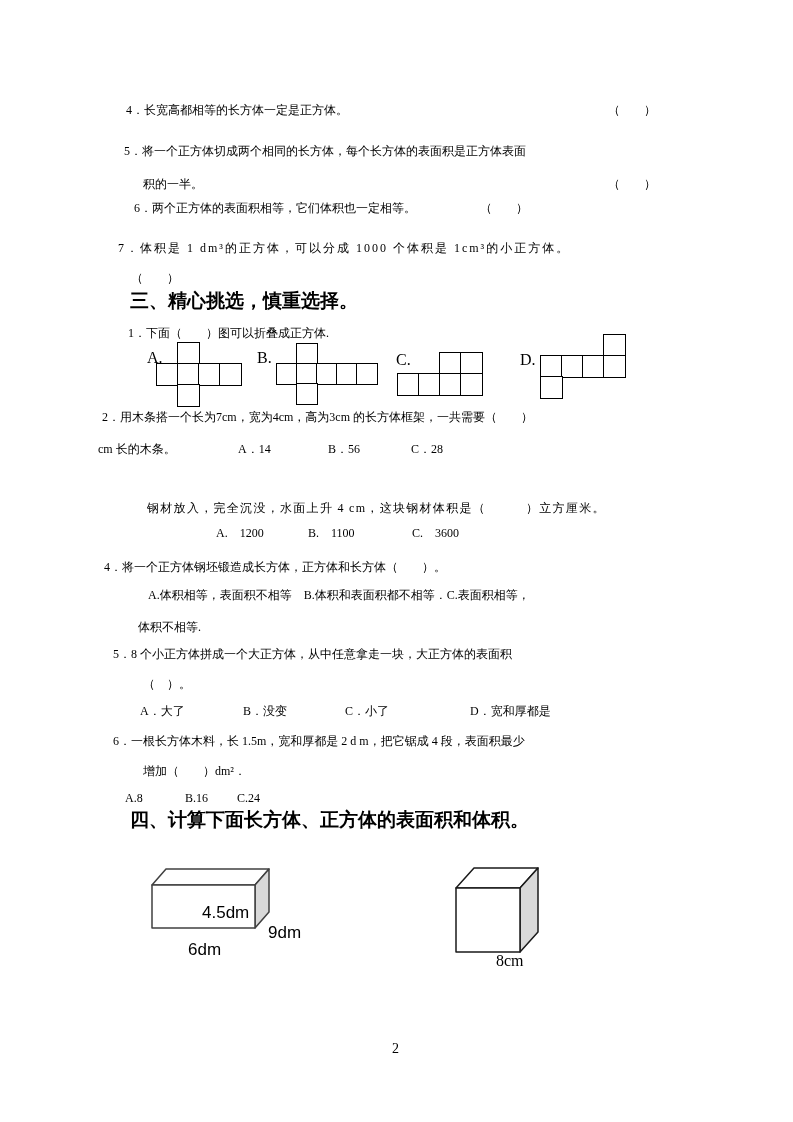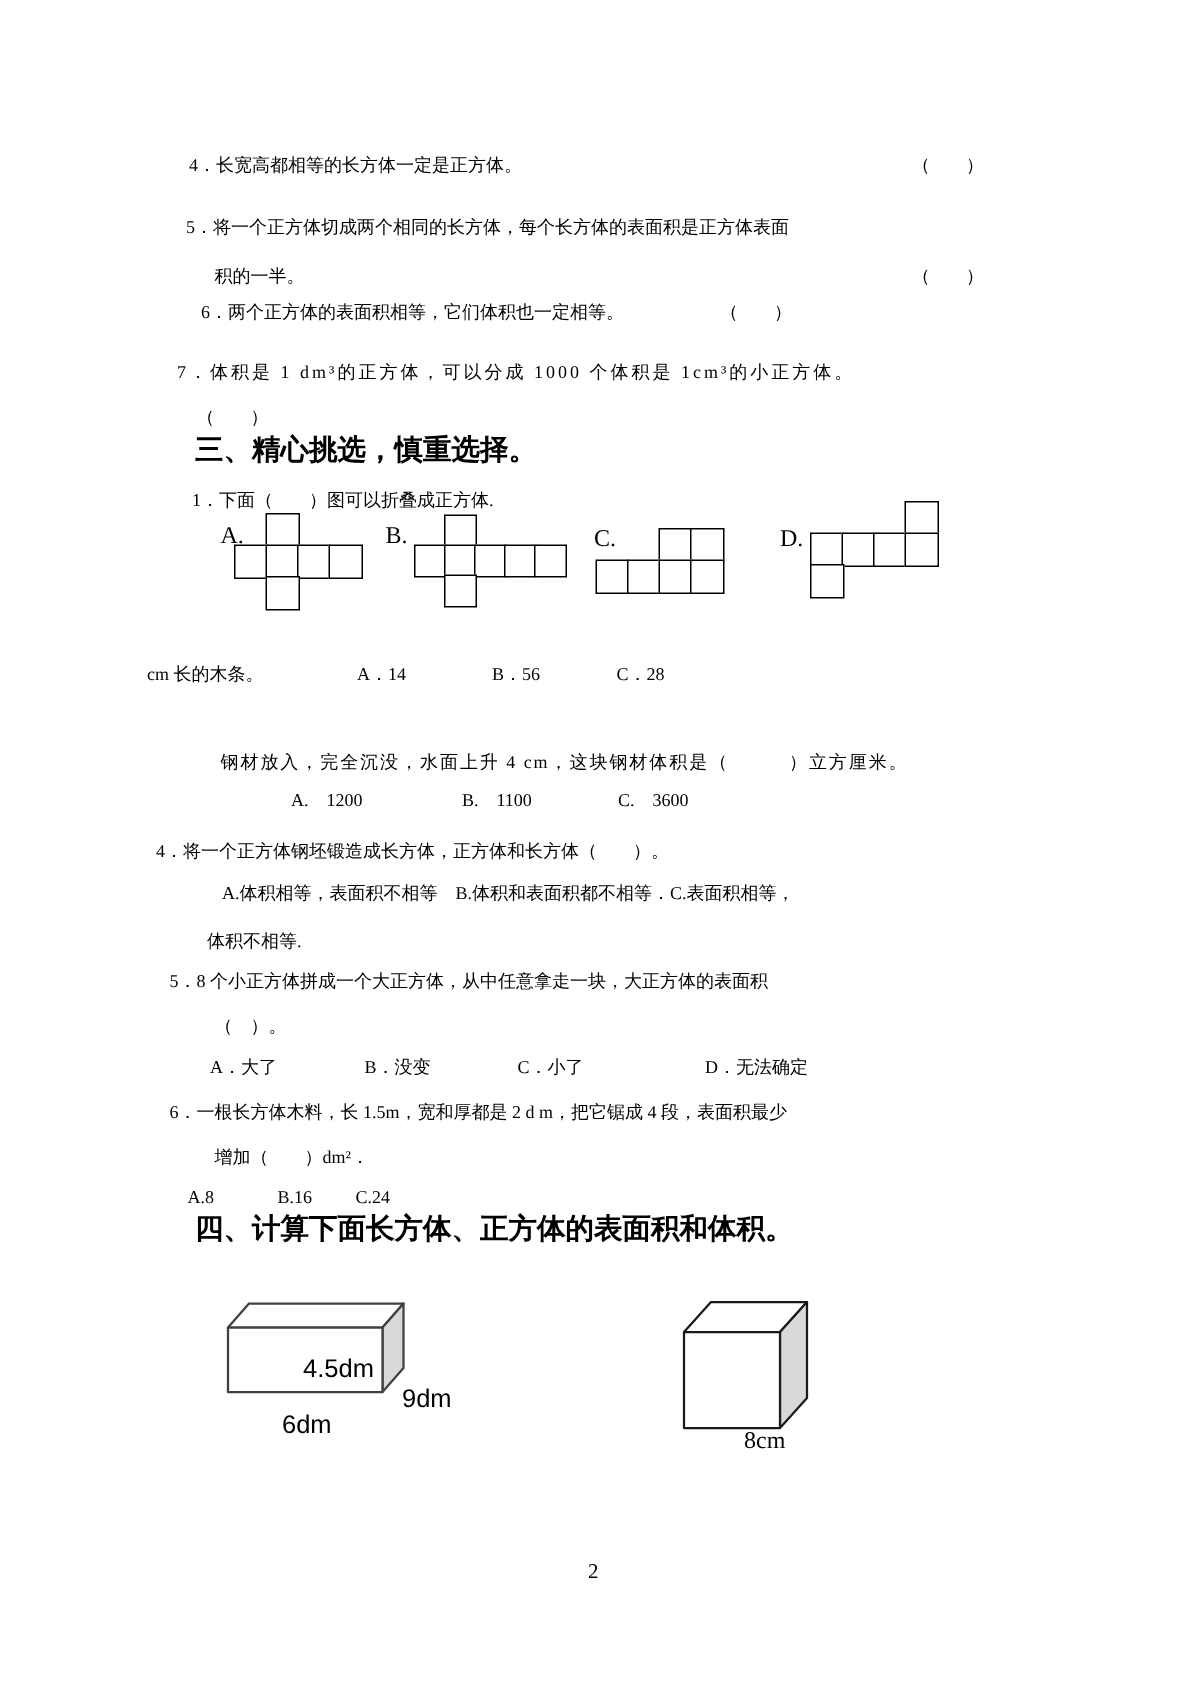--- a/index.html
+++ b/index.html
@@ -75,40 +75,41 @@
   <span class="netlabel" style="left:520px;top:351px">D.</span>
   <div class="net" style="left:540px;top:334px">
       <div class="ncell" style="left: 63px; top: 0px; width: 21px; height: 21px;"></div>
       <div class="ncell" style="left: 0px; top: 21px; width: 21px; height: 21px;"></div>
       <div class="ncell" style="left: 21px; top: 21px; width: 21px; height: 21px;"></div>
       <div class="ncell" style="left: 42px; top: 21px; width: 21px; height: 21px;"></div>
       <div class="ncell" style="left: 63px; top: 21px; width: 21px; height: 21px;"></div>
       <div class="ncell" style="left: 0px; top: 42px; width: 21px; height: 21px;"></div>
     </div>
 
+  <div class="line" style="left:102px;top:406px">2．用木条搭一个长为7cm，宽为4cm，高为3cm 的长方体框架，一共需要（　　）</div>
   <div class="line" style="left:98px;top:438px">cm 长的木条。</div>
   <div class="line" style="left:238px;top:438px">A．14</div>
   <div class="line" style="left:328px;top:438px">B．56</div>
   <div class="line" style="left:411px;top:438px">C．28</div>
 
   <div class="line sp1" style="left:147px;top:497px">钢材放入，完全沉没，水面上升 4 cm，这块钢材体积是（　　　）立方厘米。</div>
-  <div class="line" style="left:194px;top:522px">A.　1200</div>
+  <div class="line" style="left:216px;top:522px">A.　1200</div>
   <div class="line" style="left:308px;top:522px">B.　1100</div>
   <div class="line" style="left:412px;top:522px">C.　3600</div>
 
   <div class="line" style="left:104px;top:556px">4．将一个正方体钢坯锻造成长方体，正方体和长方体（　　）。</div>
   <div class="line" style="left:148px;top:584px">A.体积相等，表面积不相等　B.体积和表面积都不相等．C.表面积相等，</div>
   <div class="line" style="left:138px;top:616px">体积不相等.</div>
 
   <div class="line" style="left:113px;top:643px">5．8 个小正方体拼成一个大正方体，从中任意拿走一块，大正方体的表面积</div>
   <div class="line" style="left:143px;top:673px">（　）。</div>
   <div class="line" style="left:140px;top:700px">A．大了</div>
   <div class="line" style="left:243px;top:700px">B．没变</div>
   <div class="line" style="left:345px;top:700px">C．小了</div>
-  <div class="line" style="left:470px;top:700px">D．无法确定</div>
+  <div class="line" style="left:470px;top:700px">D．宽和厚都是</div>
 
   <div class="line" style="left:113px;top:730px">6．一根长方体木料，长 1.5m，宽和厚都是 2 d m，把它锯成 4 段，表面积最少</div>
   <div class="line" style="left:143px;top:760px">增加（　　）dm²．</div>
   <div class="line" style="left:125px;top:787px">A.8</div>
   <div class="line" style="left:185px;top:787px">B.16</div>
   <div class="line" style="left:237px;top:787px">C.24</div>
 
   <div class="hdr" style="left:113px;top:808px">四、计算下面长方体、正方体的表面积和体积。</div>
 
   <svg style="left:150px;top:866px" width="130" height="70" viewBox="0 0 130 70">

